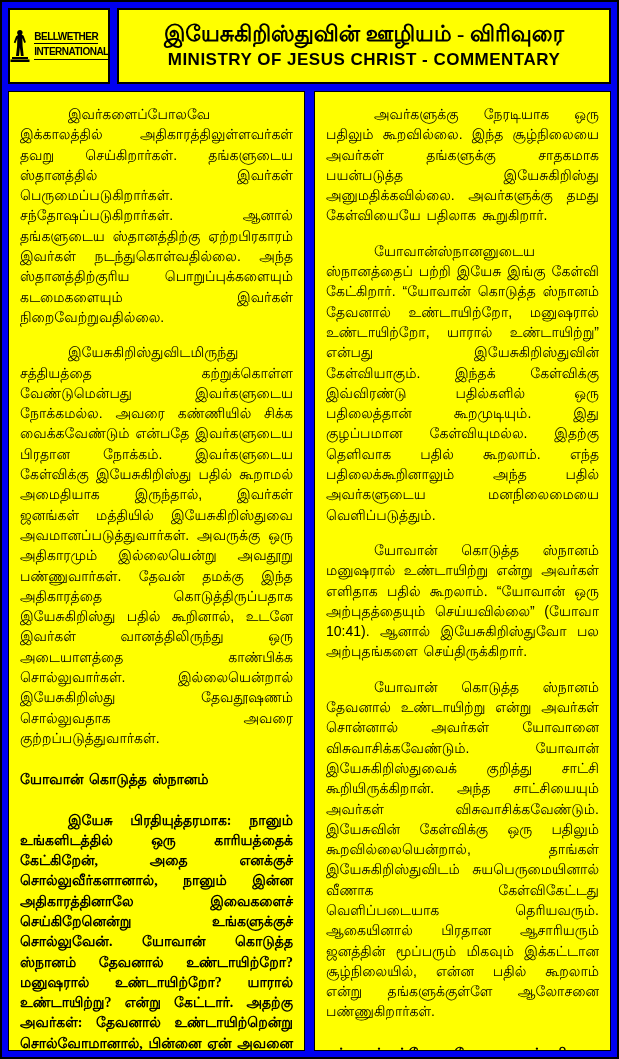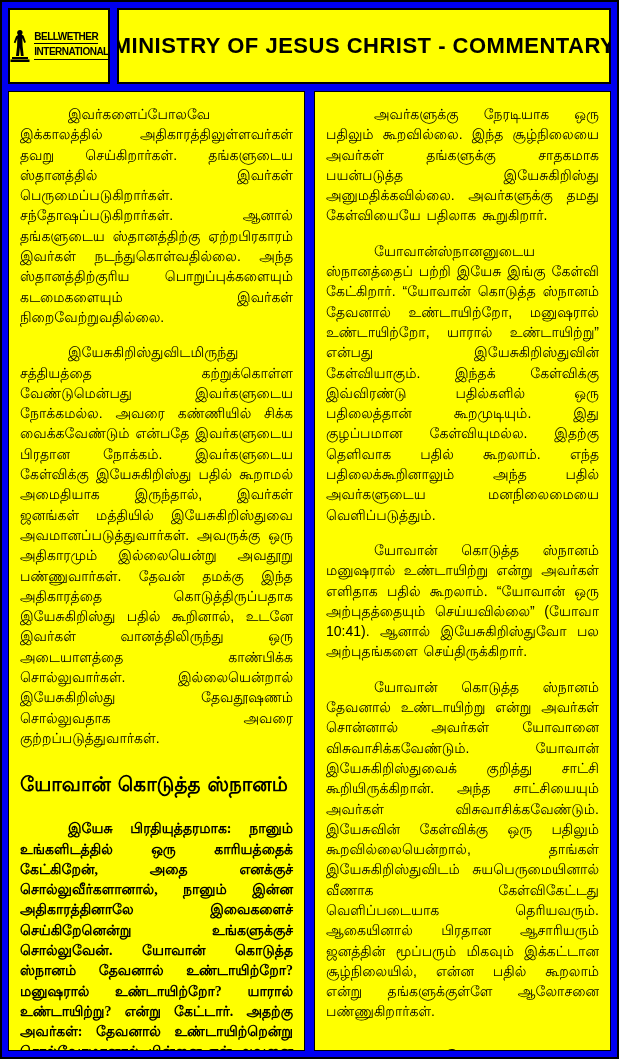--- a/index.html
+++ b/index.html
@@ -60,21 +60,21 @@
   .title-tamil {
     font-family: "Liberation Serif", serif;
     font-weight: bold;
     font-size: 22px;
     line-height: 1.1;
     white-space: nowrap;
   }
   .title-english {
     font-family: "Liberation Sans", sans-serif;
     font-weight: bold;
-    font-size: 22px;
+    font-size: 17px;
     letter-spacing: 0.5px;
     white-space: nowrap;
   }
   
   .body-row {
     display: flex;
     gap: 9px;
     flex: 1 1 auto;
     margin-top: 7px;
     min-height: 0;
@@ -96,21 +96,21 @@
   .block.normal { text-indent: 48px; }
   .block.bold {
     text-indent: 48px;
     font-weight: bold;
     font-family: "Liberation Serif", serif;
   }
   .block.heading {
     text-indent: 0;
     font-weight: bold;
     font-family: "Liberation Serif", serif;
-    font-size: 20px;
+    font-size: 14px;
     text-align: left;
     margin: 22px 0 20px 0;
   }
 </style>
 </head>
 <body>
 
 <div class="page">
 
   <div class="header-row">
@@ -121,20 +121,21 @@
         <rect fill="#000" x="3" y="28" width="16" height="2"></rect>
         <rect fill="#000" x="1.5" y="30.5" width="19" height="2.5"></rect>
       </svg>
       <div class="logo-text">
         <span class="logo-line">BELLWETHER</span>
         <span class="logo-line">INTERNATIONAL</span>
       </div>
     </div>
 
     <div class="title-box">
+      <div class="title-tamil">இயேசுகிறிஸ்துவின் ஊழியம் - விரிவுரை</div>
       <div class="title-english">MINISTRY OF JESUS CHRIST - COMMENTARY</div>
     </div>
 
 
   </div>
 
   <div class="body-row">
     <div class="column">
         <p class="block normal">இவர்களைப்போலவே இக்காலத்தில் அதிகாரத்திலுள்ளவர்கள் தவறு செய்கிறார்கள். தங்களுடைய ஸ்தானத்தில் இவர்கள் பெருமைப்படுகிறார்கள். சந்தோஷப்படுகிறார்கள். ஆனால் தங்களுடைய ஸ்தானத்திற்கு ஏற்றபிரகாரம் இவர்கள் நடந்துகொள்வதில்லை. அந்த ஸ்தானத்திற்குரிய பொறுப்புக்களையும் கடமைகளையும் இவர்கள் நிறைவேற்றுவதில்லை.</p>
         <p class="block normal">இயேசுகிறிஸ்துவிடமிருந்து சத்தியத்தை கற்றுக்கொள்ள வேண்டுமென்பது இவர்களுடைய நோக்கமல்ல. அவரை கண்ணியில் சிக்க வைக்கவேண்டும் என்பதே இவர்களுடைய பிரதான நோக்கம். இவர்களுடைய கேள்விக்கு இயேசுகிறிஸ்து பதில் கூறாமல் அமைதியாக இருந்தால், இவர்கள் ஜனங்கள் மத்தியில் இயேசுகிறிஸ்துவை அவமானப்படுத்துவார்கள். அவருக்கு ஒரு அதிகாரமும் இல்லையென்று அவதூறு பண்ணுவார்கள். தேவன் தமக்கு இந்த அதிகாரத்தை கொடுத்திருப்பதாக இயேசுகிறிஸ்து பதில் கூறினால், உடனே இவர்கள் வானத்திலிருந்து ஒரு அடையாளத்தை காண்பிக்க சொல்லுவார்கள். இல்லையென்றால் இயேசுகிறிஸ்து தேவதூஷணம் சொல்லுவதாக அவரை குற்றப்படுத்துவார்கள்.</p>

